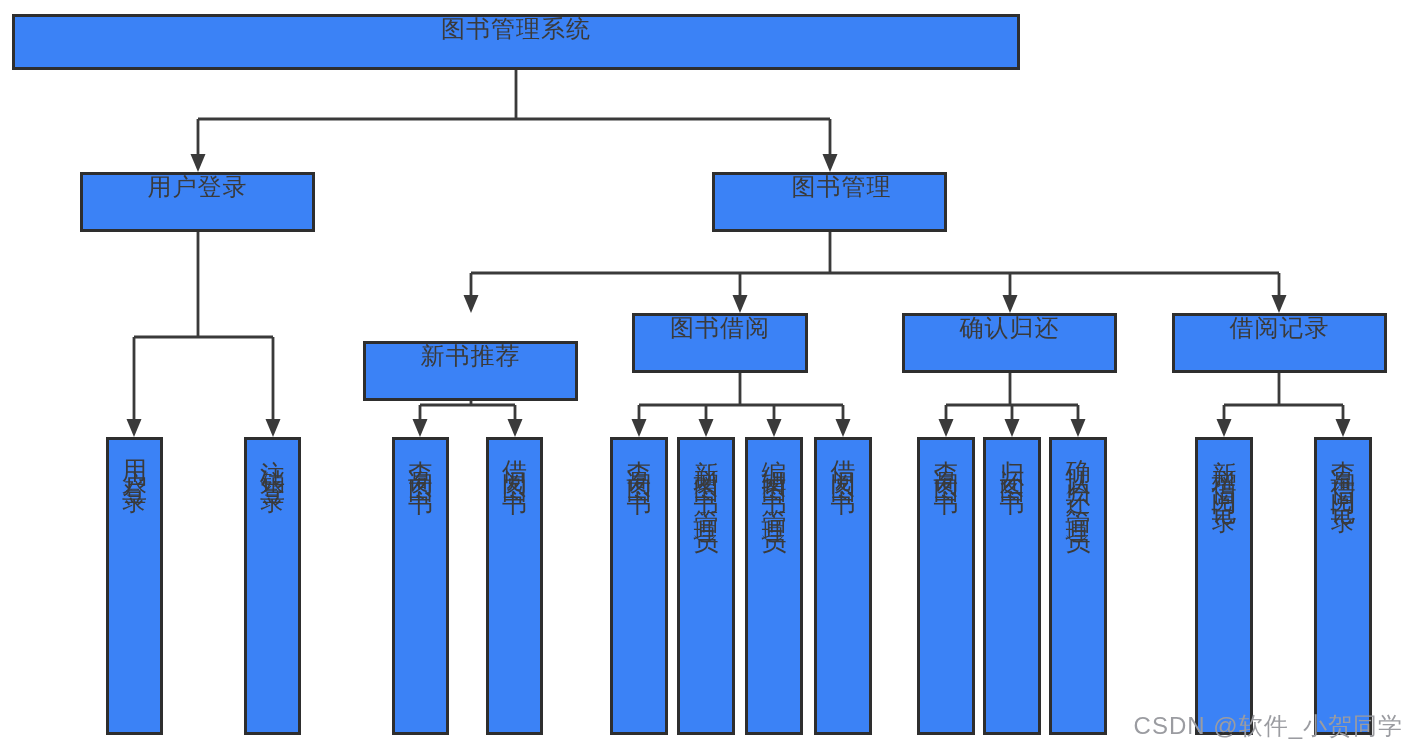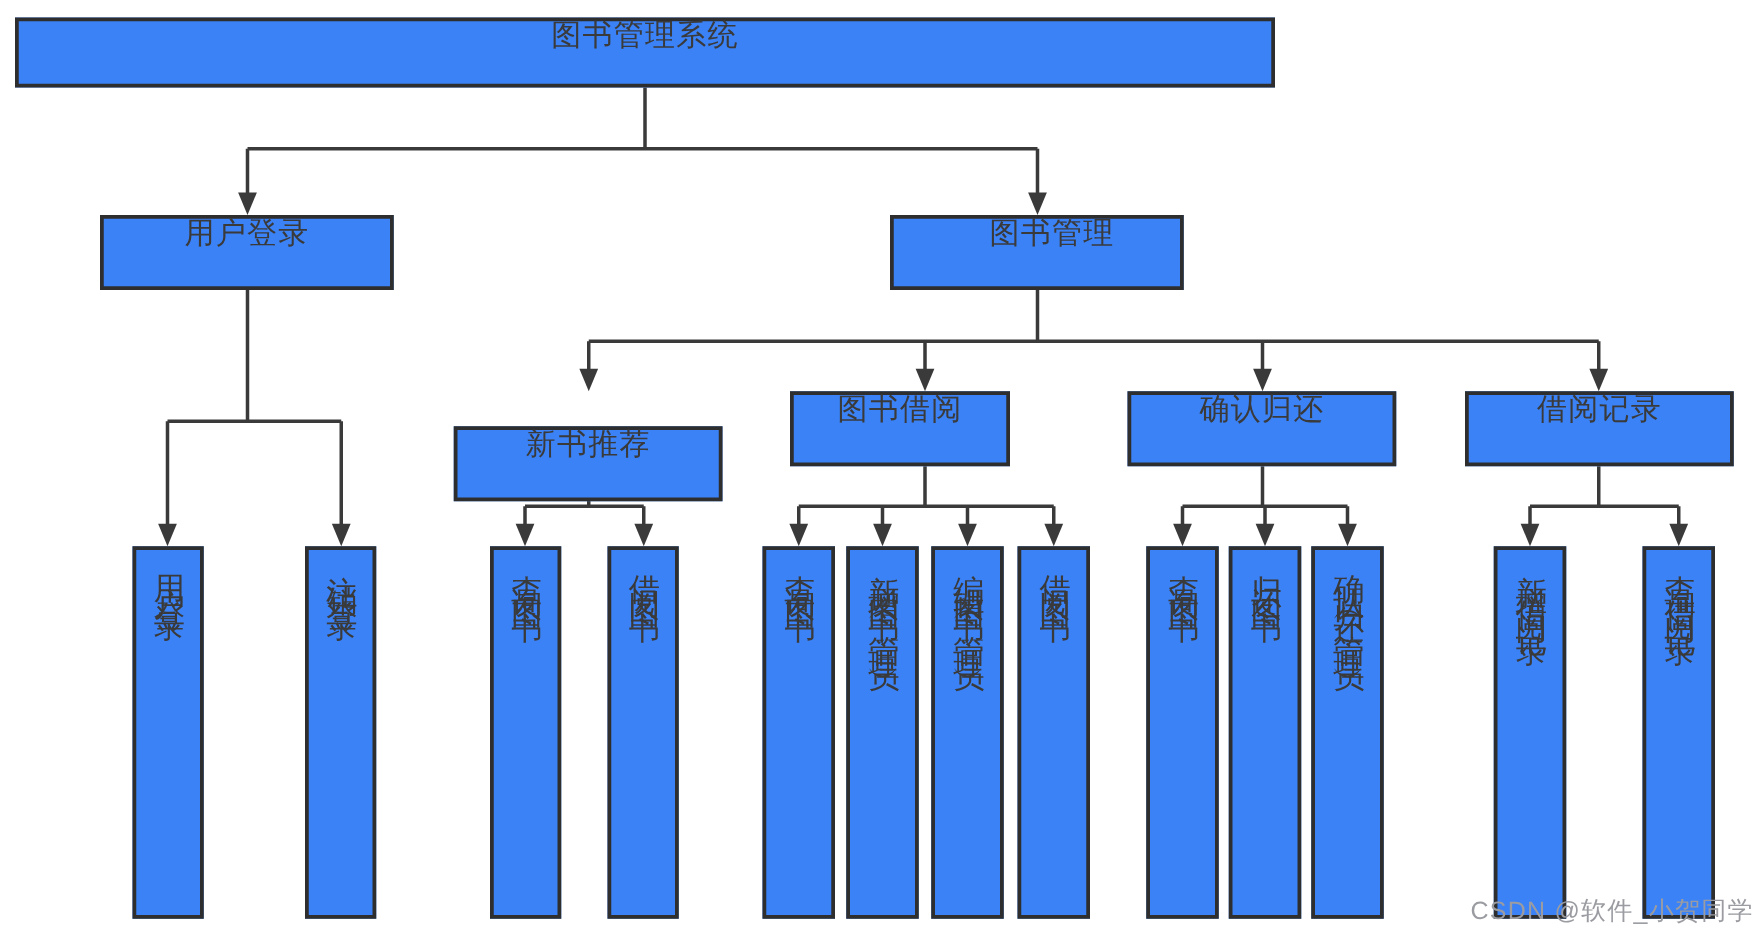--- a/index.html
+++ b/index.html
@@ -65,21 +65,21 @@
   #leaf-bb-borrow-books     { left: 814px;  width: 58px; }
   #leaf-cb-query-books      { left: 917px;  width: 58px; }
   #leaf-cb-return-books     { left: 983px;  width: 58px; }
   #leaf-cb-confirm-return   { left: 1049px; width: 58px; }
   #leaf-br-add-record       { left: 1195px; width: 58px; }
   #leaf-br-query-record     { left: 1314px; width: 58px; }
   #watermark {
     position: absolute;
     right: 2px;
     bottom: 5px;
-    font-size: 20px;
+    font-size: 24px;
     letter-spacing: 1px;
     color: #9b9ca1;
     z-index: 10;
     white-space: nowrap;
   }
 </style>
 </head>
 <body>
 
 <div id="canvas">

